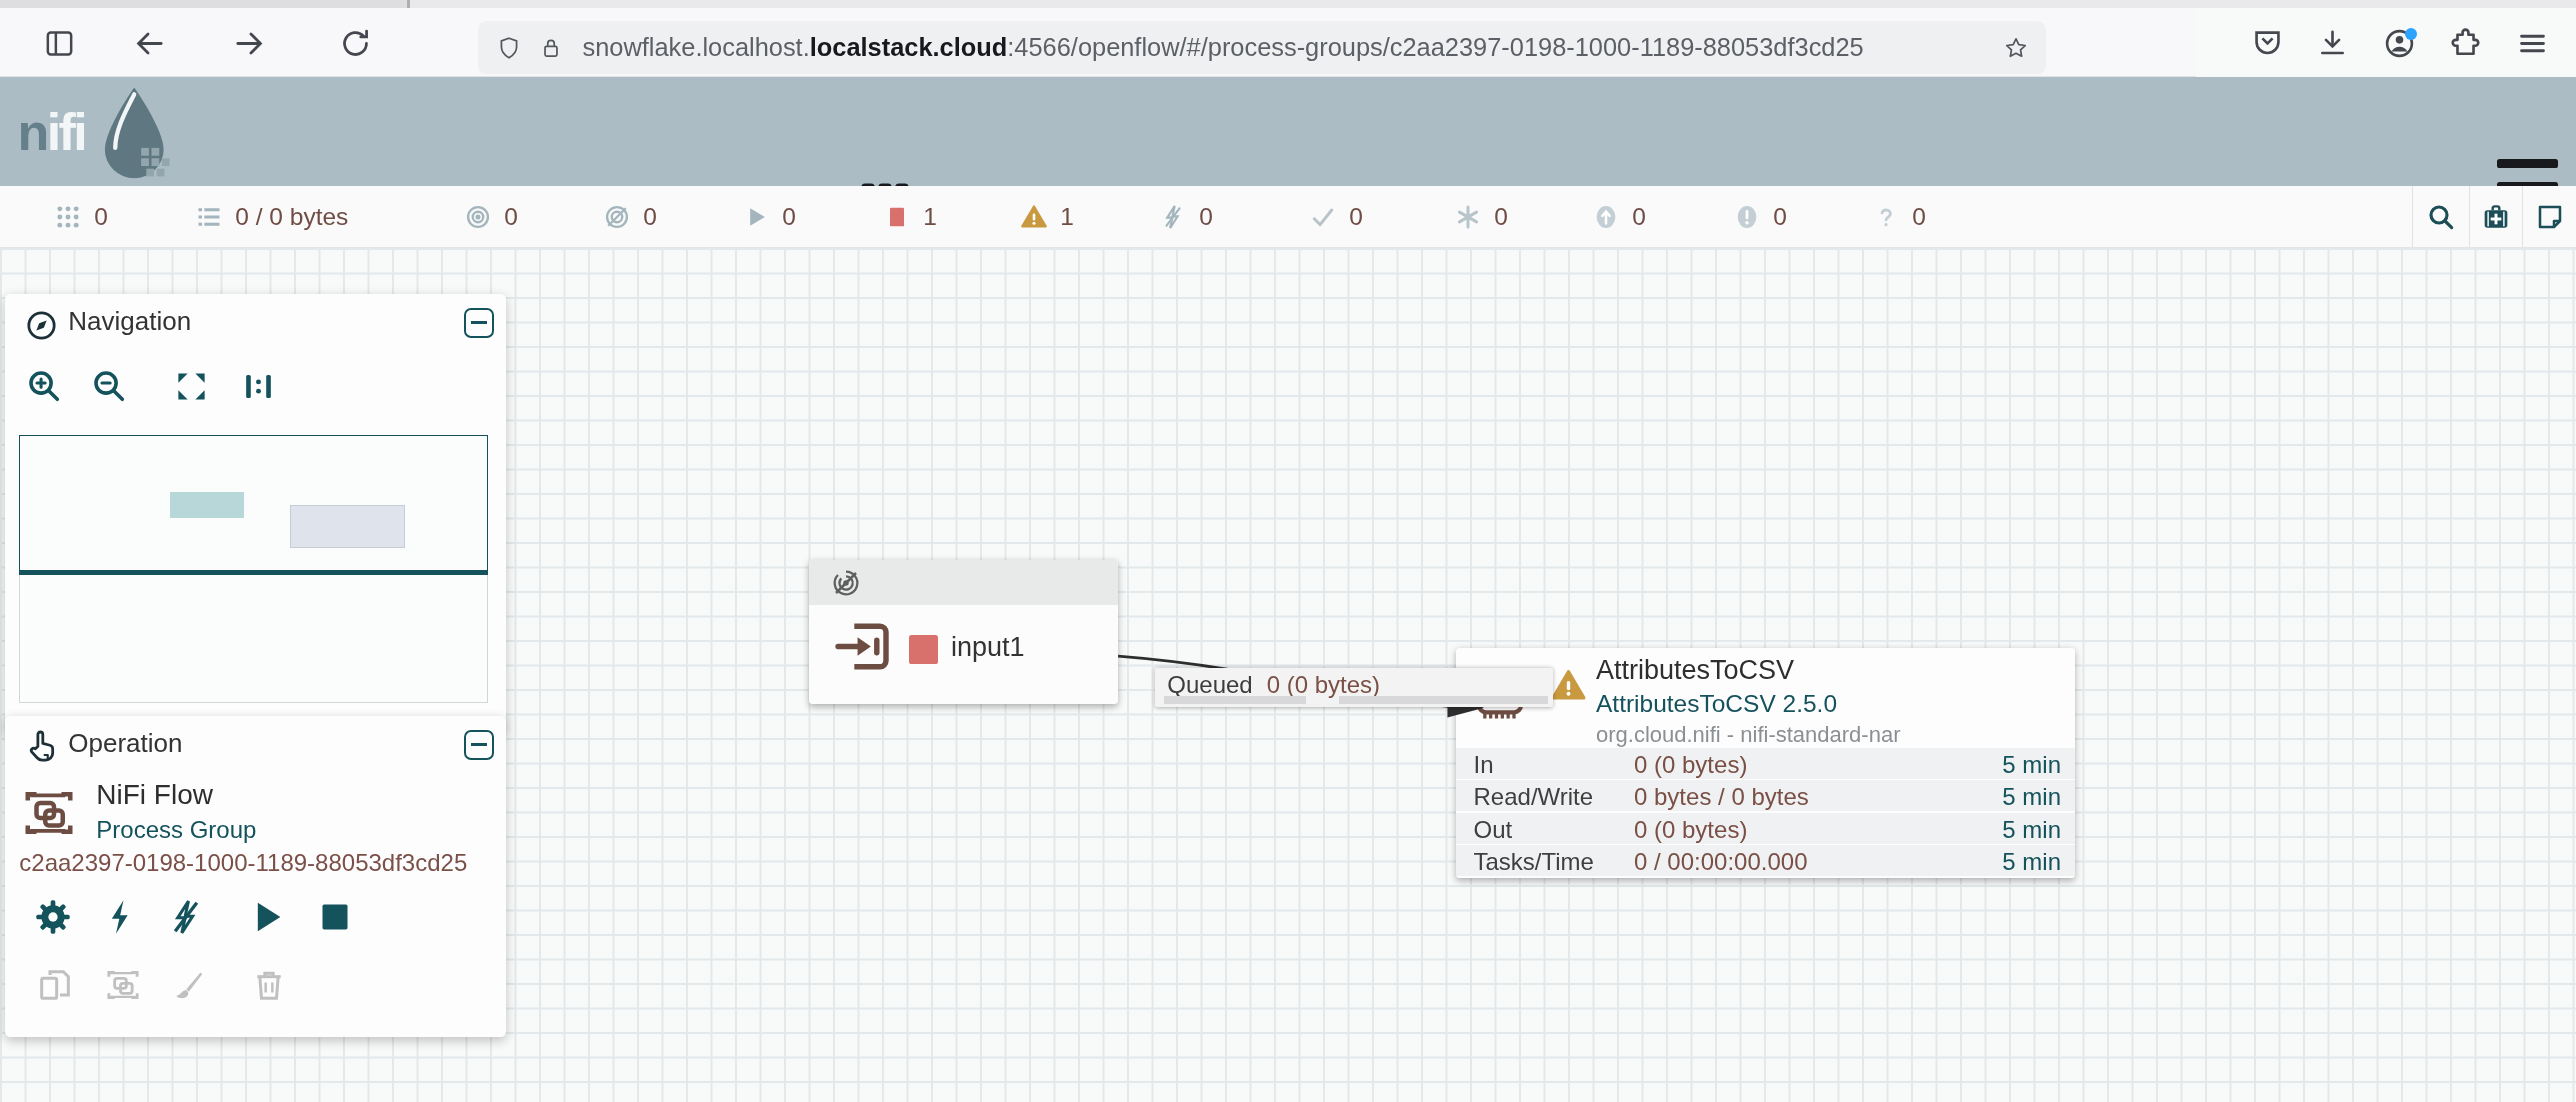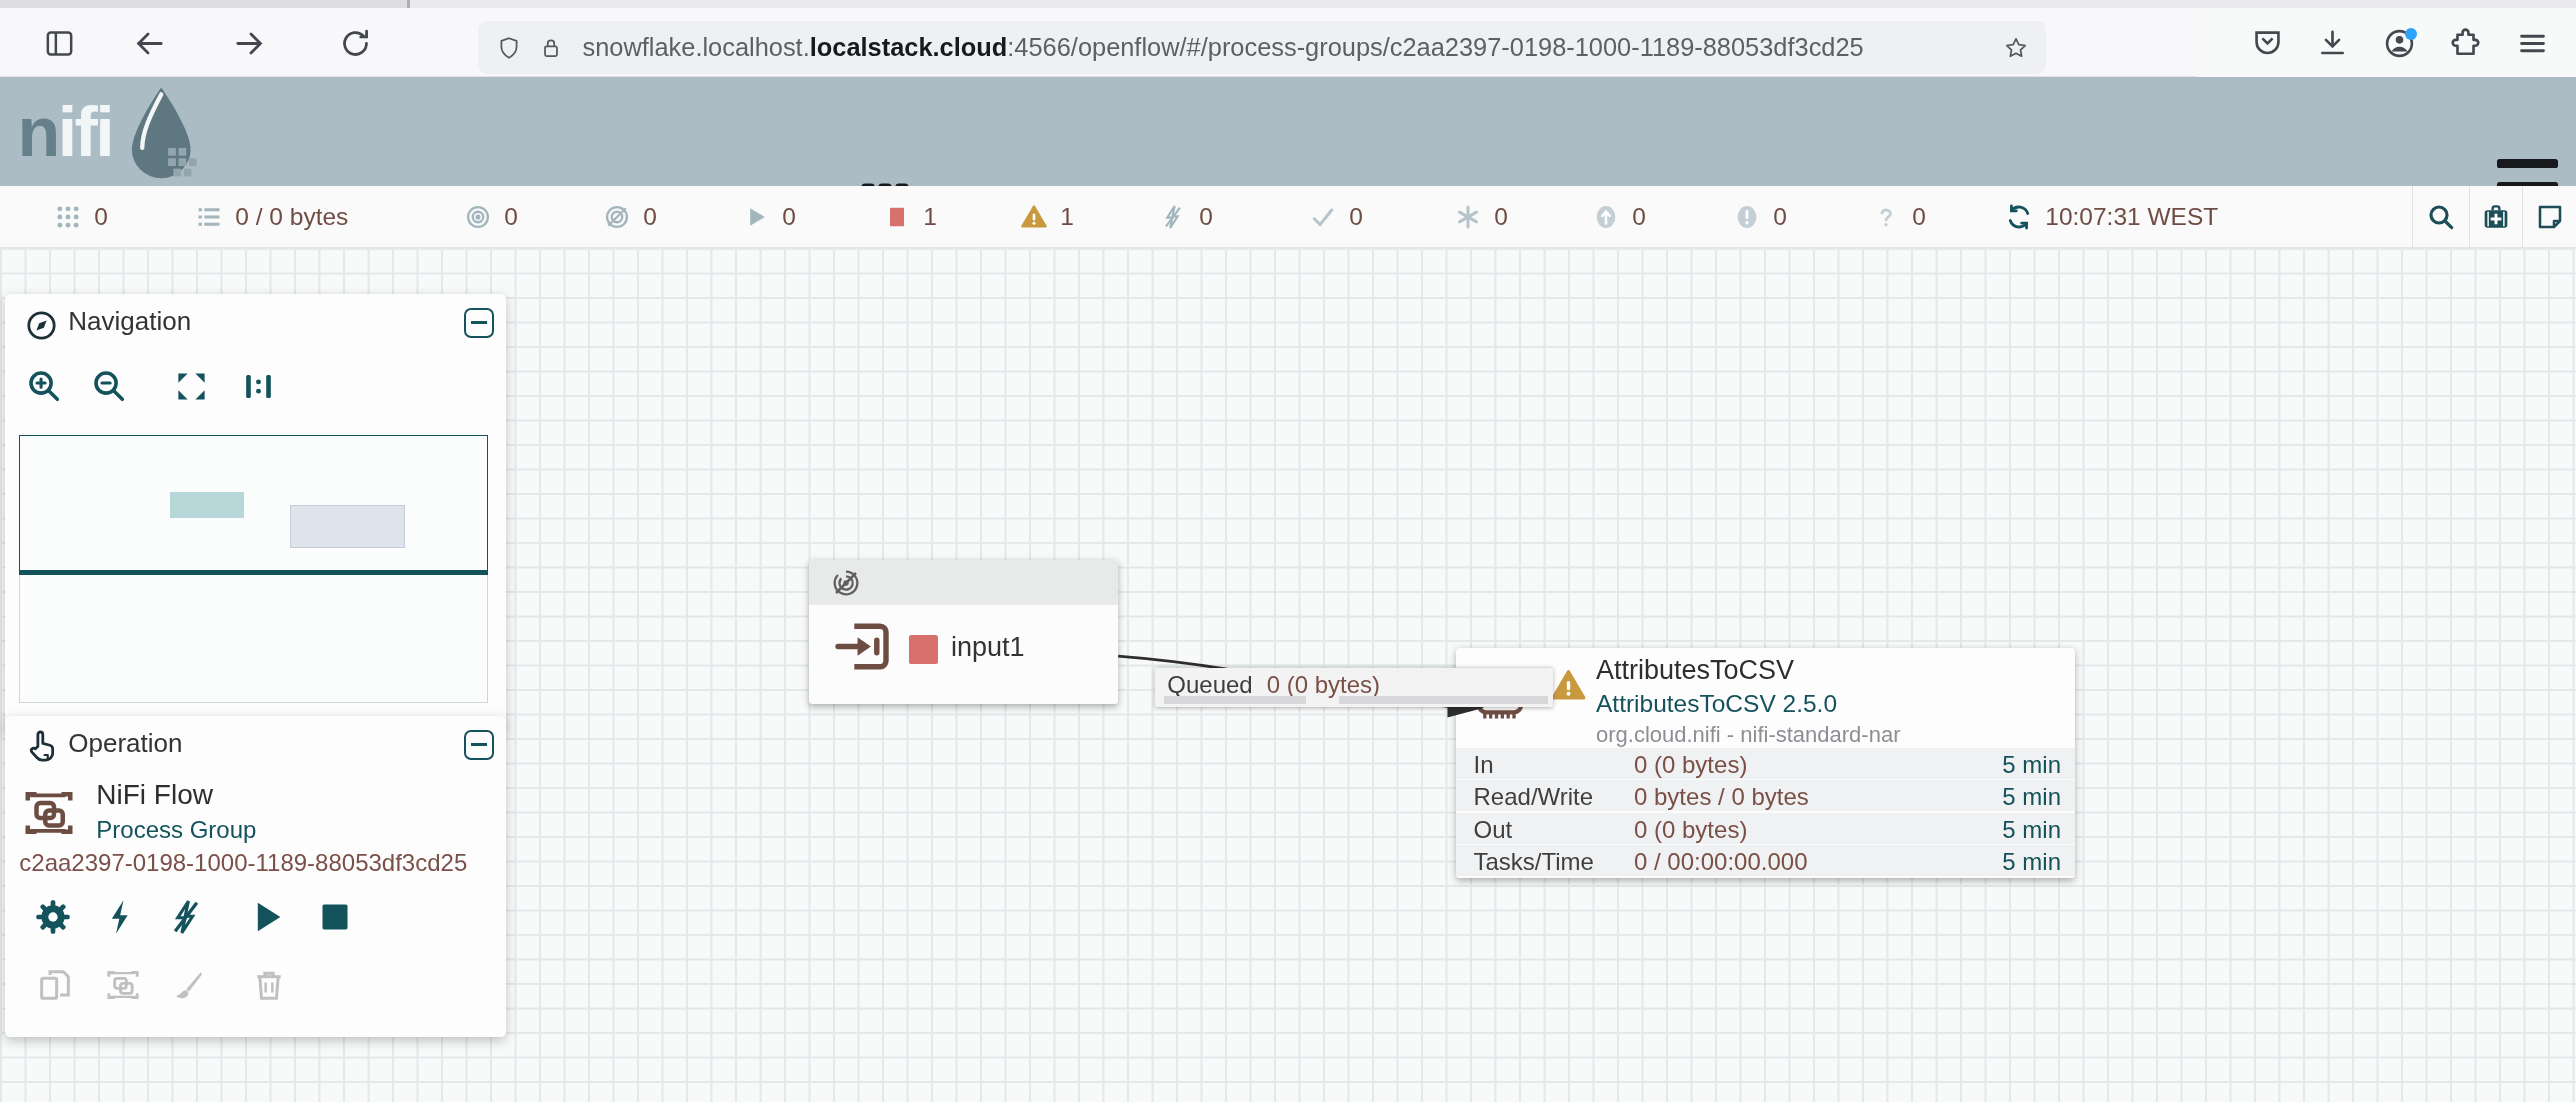--- a/index.html
+++ b/index.html
@@ -16,21 +16,21 @@
   #urlbar{position:absolute;left:478px;top:13px;width:1568px;height:53px;background:#eef0f1;border-radius:8.8px;display:flex;align-items:center;padding:0 17.5px;}
   #urlbar svg{width:26px;height:30px;flex:0 0 auto;color:#55575e;}
   #url-text{font-size:25.4px;color:#5d5f66;margin-left:19px;white-space:nowrap;overflow:hidden;flex:1;}
   #url-text .dom{color:#17191c;font-weight:700;}
   #star{margin-left:10.5px;}
   .acc-dot{position:absolute;right:1.8px;top:3.5px;width:12.3px;height:12.3px;border-radius:50%;background:#2da2ff;}
 
   
   #nifihdr{position:absolute;left:0;top:77px;width:2576px;height:109px;background:#acbcc5;}
   #logo{position:absolute;left:17.5px;top:7px;height:95px;display:flex;align-items:center;}
-  #logo .word{font-size:70px;font-weight:700;letter-spacing:-2.6px;line-height:88px;}
+  #logo .word{font-size:52px;font-weight:700;letter-spacing:-2.6px;line-height:88px;}
   #logo .l1{color:#66808b;}
   #logo .l2{color:#f2f6f7;}
   #logo svg{width:105px;height:95px;margin-left:-5.3px;}
   .cbtn{position:absolute;top:46px;width:67px;height:67px;margin-top:-33px;display:flex;align-items:center;justify-content:center;top:131px;transform:translateY(-50%);margin-top:0;color:#17191c;}
   .cbtn svg{width:58px;height:58px;}
   #nifi-menu{position:absolute;left:2497px;top:109px;transform:translateY(-50%);width:61px;height:54px;display:flex;flex-direction:column;justify-content:space-between;}
   #nifi-menu i{display:block;height:8.8px;border-radius:2.6px;background:#17191c;}
 
   
   #statusbar{position:absolute;left:0;top:186px;width:2576px;height:62px;background:#fafafa;border-bottom:0.9px solid #e3e6e7;}
@@ -364,29 +364,20 @@
         </svg>
       <span class="sb-num">0</span>
     </div>
     <div class="sb-item" style="left:1872px">
       <svg viewBox="0 0 24 24" fill="none" stroke="#c3cfd4" stroke-width="2.4" stroke-linecap="round">
           <path d="M8.5 8.5A3.8 3.8 0 0 1 12 6c2.2 0 3.8 1.5 3.8 3.4 0 2.4-3.8 2.8-3.8 5.1"></path>
           <circle cx="12" cy="18.6" r="1.4" fill="#c3cfd4" stroke="none"></circle>
         </svg>
       <span class="sb-num">0</span>
     </div>
-    <div class="sb-item" style="left:2005px">
-      <svg viewBox="0 0 24 24" fill="none" stroke="#14525c" stroke-width="2.4" stroke-linecap="round">
-          <path d="M19.5 9A8 8 0 0 0 5.6 6.5"></path>
-          <path d="M5.5 2.5v4.2h4.2" fill="none"></path>
-          <path d="M4.5 15a8 8 0 0 0 13.9 2.5"></path>
-          <path d="M18.5 21.5v-4.2h-4.2"></path>
-        </svg>
-      <span class="sb-num">10:07:31 WEST</span>
-    </div>
 
     <div class="sb-right-cell" style="left:2412px;width:57px">
       <svg viewBox="0 0 24 24" fill="none" stroke="currentColor" stroke-width="2.4" stroke-linecap="round">
           <circle cx="10.5" cy="10.5" r="6"></circle>
           <path d="M15 15l5 5"></path>
         </svg>
     </div>
     <div class="sb-right-cell" style="left:2469px;width:53px">
       <svg viewBox="0 0 24 24">
           <rect x="3.5" y="7" width="17" height="13" rx="2" fill="#1d4e57"></rect>

